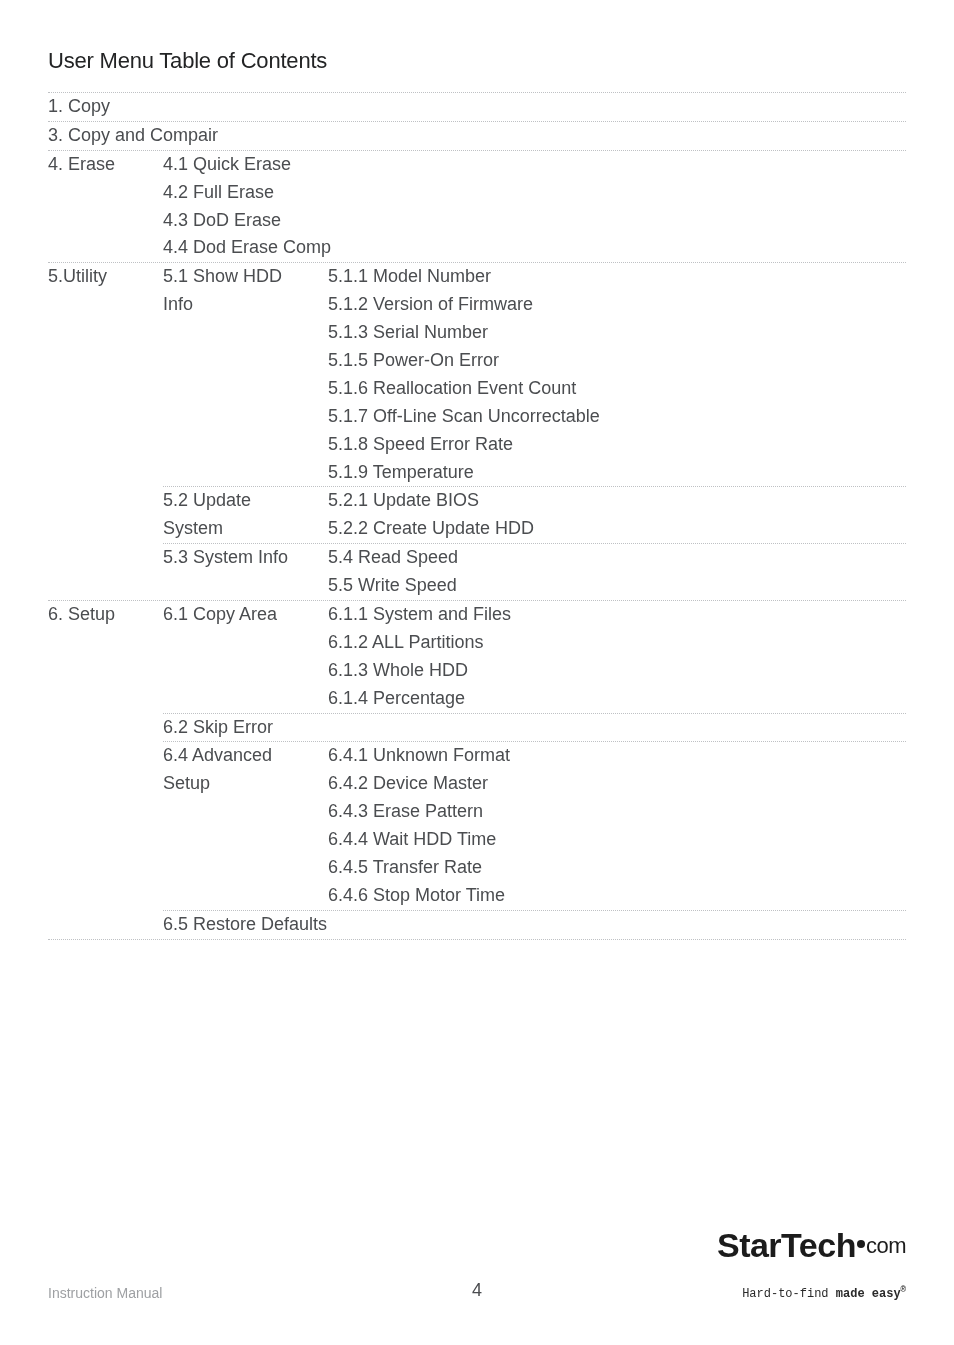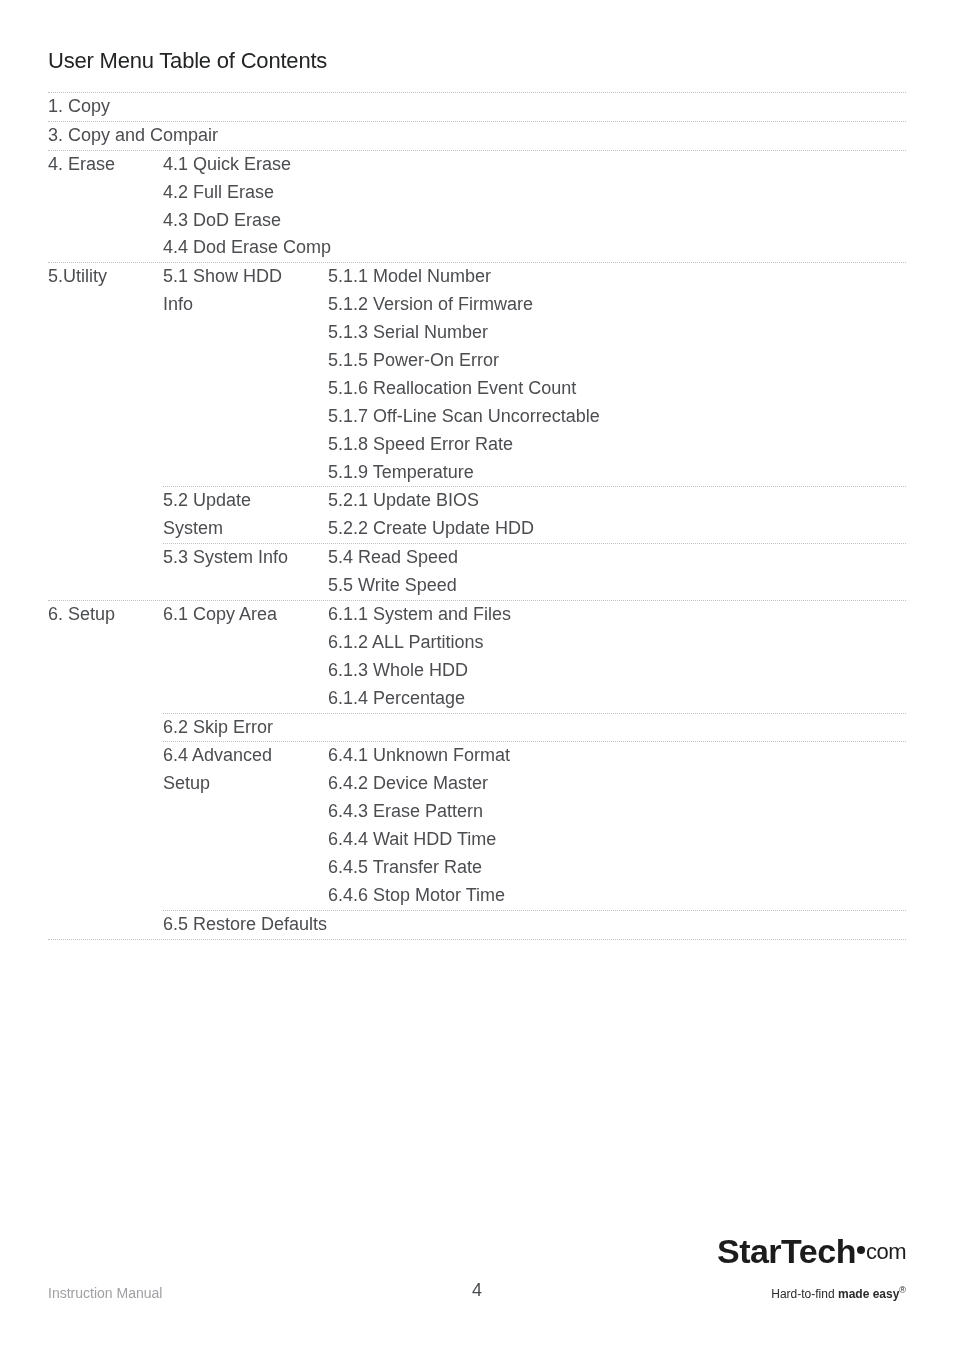--- a/index.html
+++ b/index.html
@@ -19,21 +19,21 @@
 
   .footer { position: absolute; bottom: 44px; left: 48px; right: 48px; display: flex; align-items: flex-end; }
   .footer .manual { color: #9ea0a3; font-size: 14px; }
   .footer .pagenum { position: absolute; left: 50%; transform: translateX(-50%); font-size: 18px; color: #4b4d50; }
   .footer .logo { margin-left: auto; text-align: right; }
   .logo-line { display: flex; align-items: center; justify-content: flex-end; }
   .logo-main { font-size: 34px; font-weight: 700; letter-spacing: -0.5px; color: #1c1c1c; font-family: "Trebuchet MS", Arial, sans-serif; }
   .logo-dot { display: inline-block; width: 8px; height: 8px; background: #1c1c1c; border-radius: 50%; margin: 0 1px 4px 1px; }
   .logo-com { font-size: 22px; font-weight: 400; color: #1c1c1c; font-family: "Trebuchet MS", Arial, sans-serif; letter-spacing: -0.5px; }
   .logo-reg { font-size: 9px; vertical-align: super; color: #1c1c1c; }
-  .logo-tag { font-size: 12px; color: #2a2a2a; margin-top: 14px; }
+  .logo-tag { font-size: 12px; color: #2a2a2a; margin-top: 20px; font-family: Liberation Mono, monospace; }
   .logo-tag b { font-weight: 700; }
 </style>
 </head>
 <body>
 
 <div class="page">
   <h1>User Menu Table of Contents</h1>
 
   <div class="toc">
 

